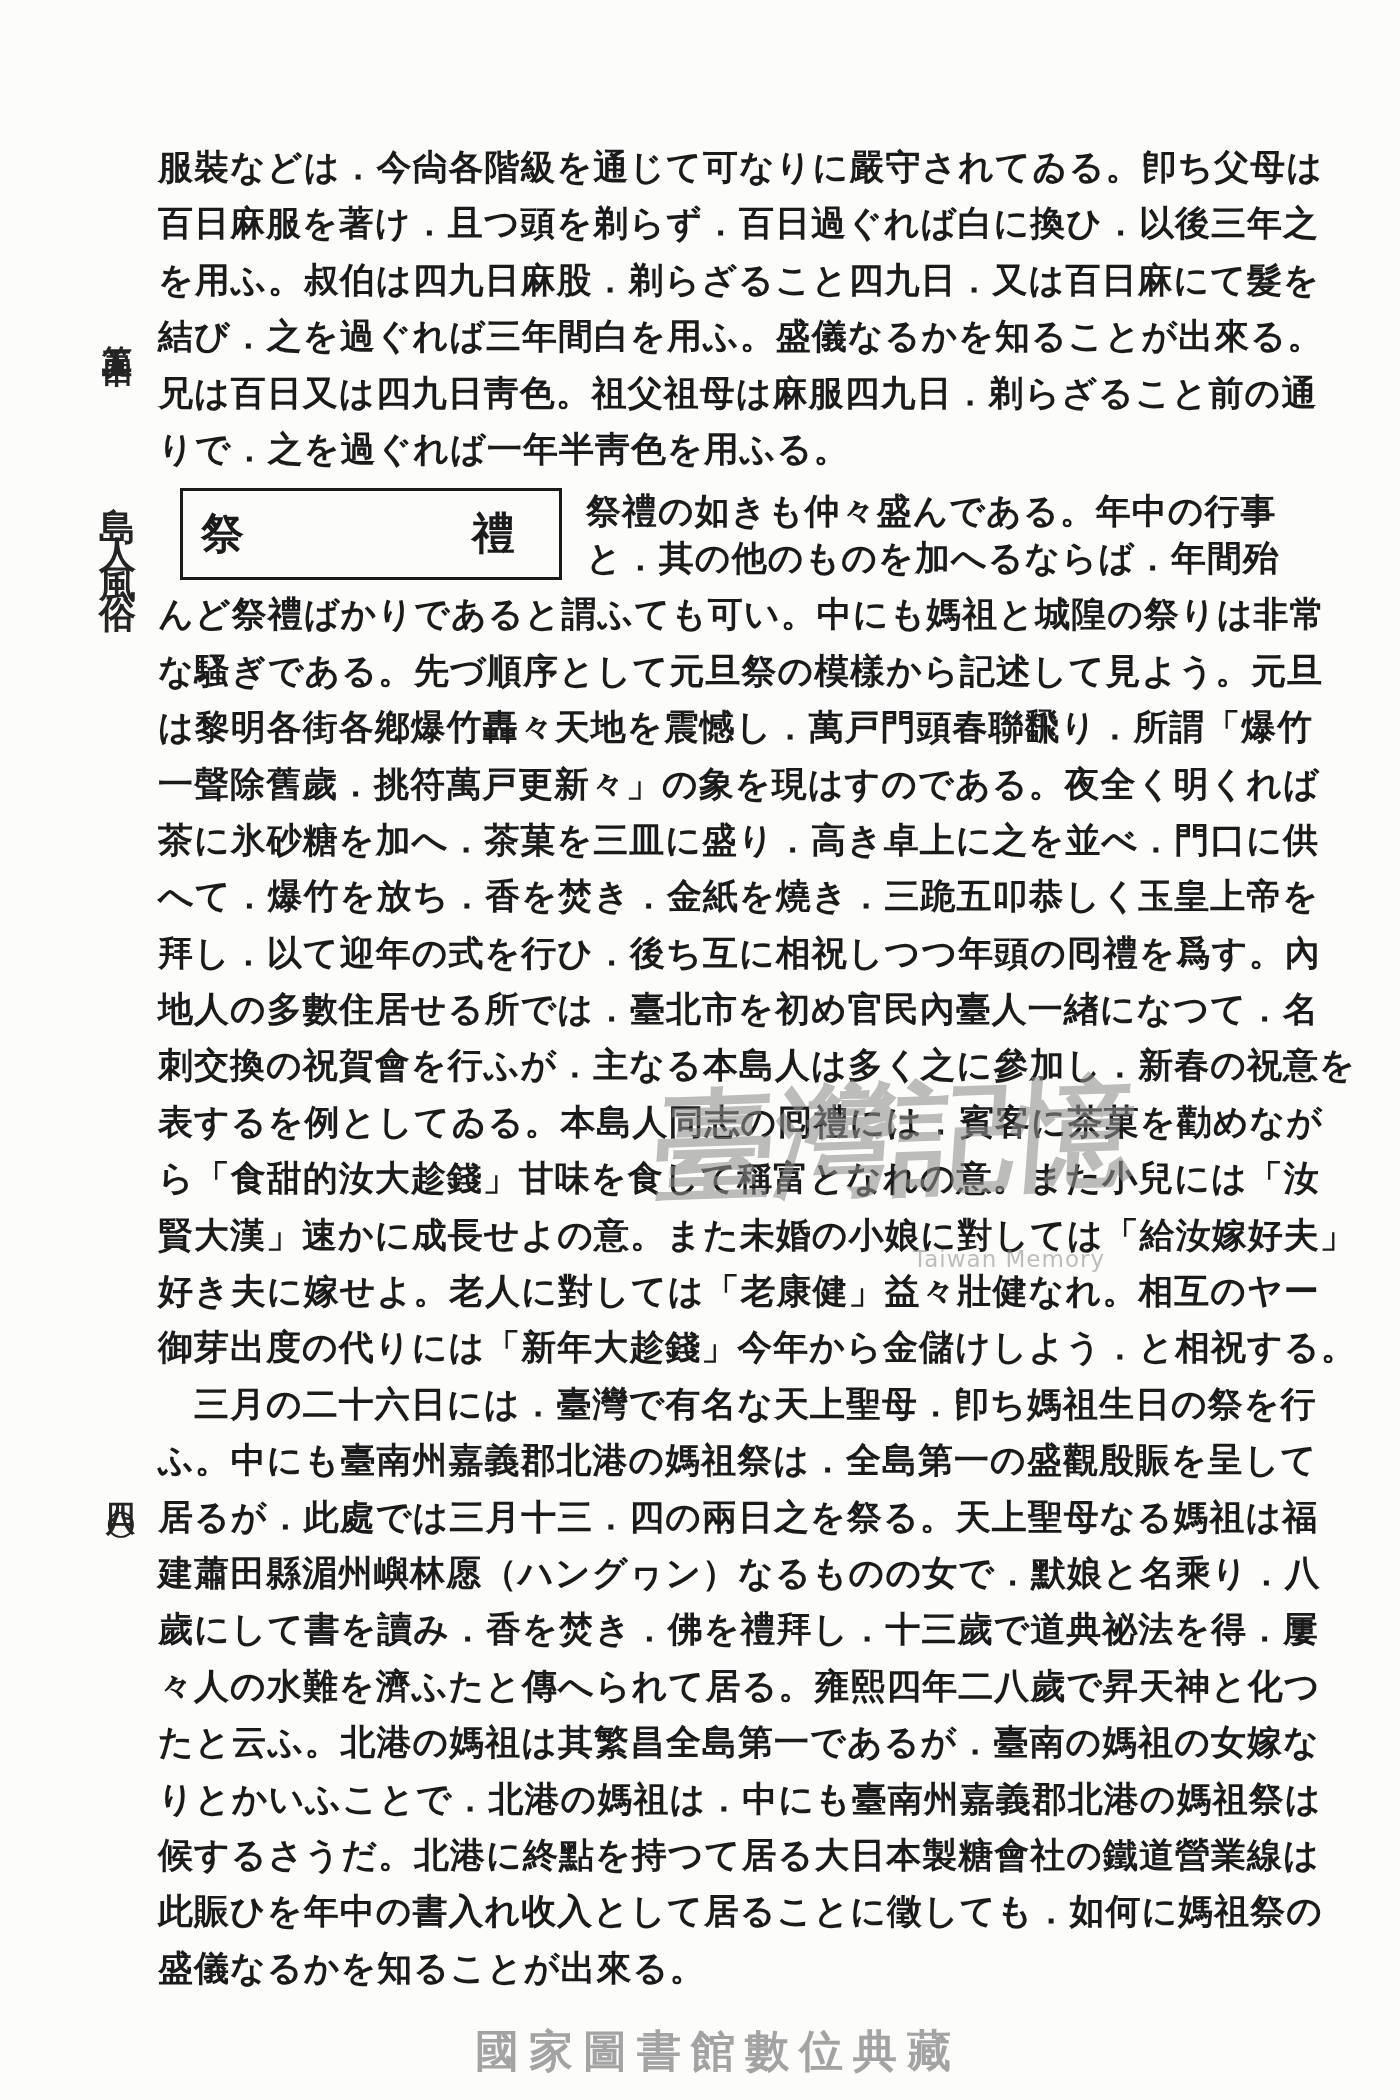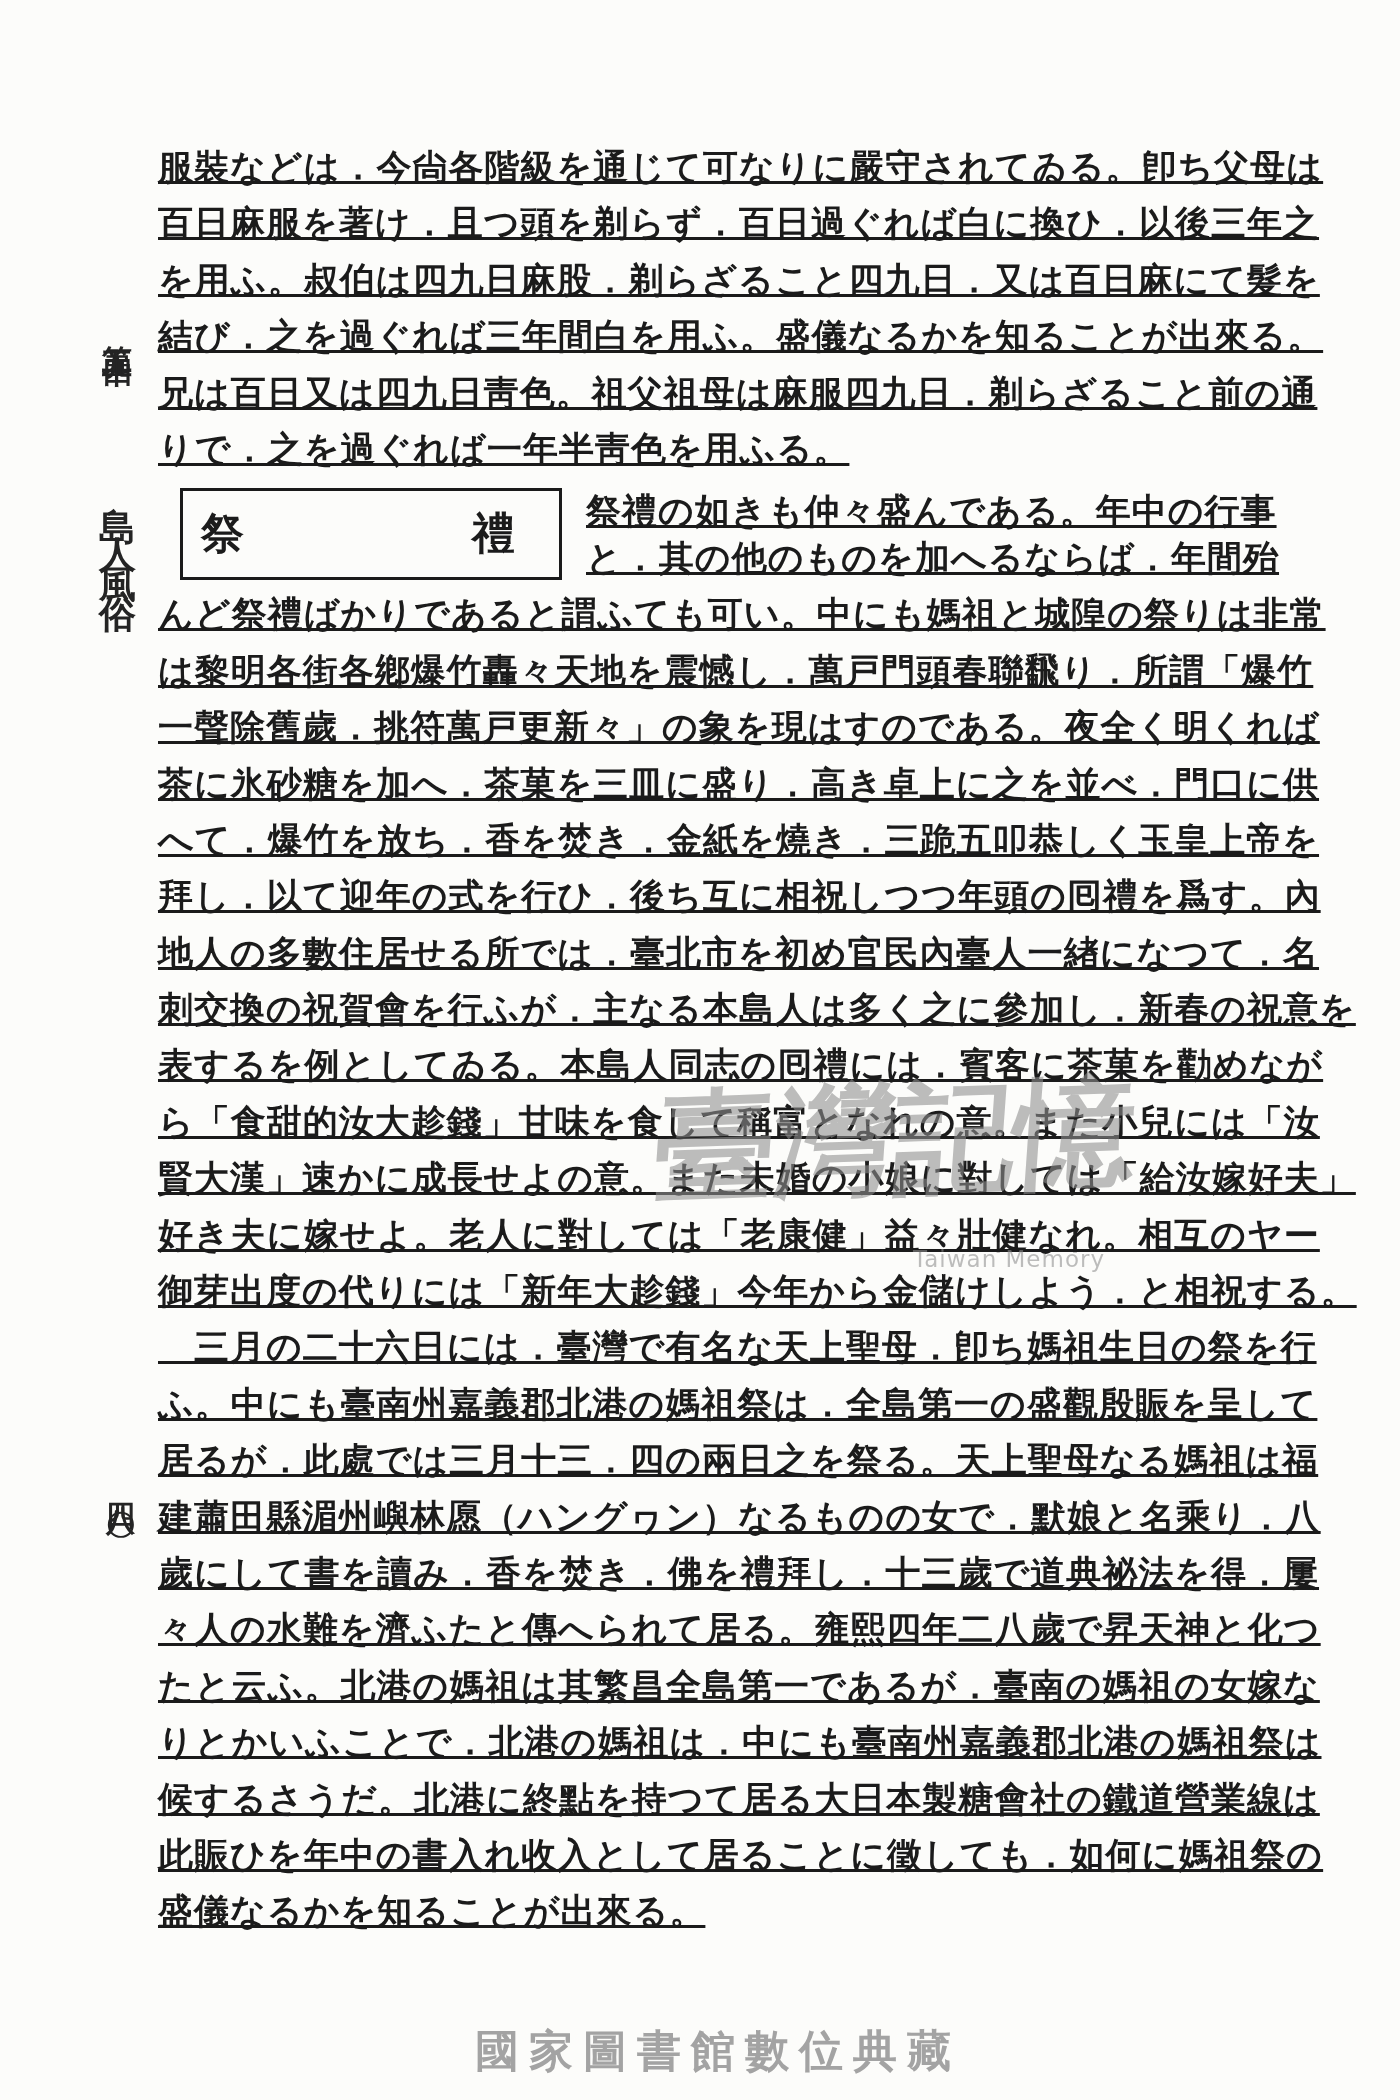--- a/index.html
+++ b/index.html
@@ -16,21 +16,21 @@
   .sidebar-chapter{left:96px;top:322px;font-size:30px;letter-spacing:5px;}
   .sidebar-title{left:92px;top:478px;font-size:37px;letter-spacing:30px;}
   .page-number{left:101px;top:1480px;font-size:29px;letter-spacing:4px;}
   
   .text-block{
     position:absolute;left:158px;top:140px;width:1150px;
     font-weight:bold;
   }
   .line{
     font-size:35px;height:56.4px;line-height:56.4px;
-    letter-spacing:1px;white-space:nowrap;text-decoration:underline;
+    letter-spacing:1px;white-space:nowrap;
   }
   .box-row{display:flex;align-items:stretch;margin:10px 0 4px 0;height:95px;}
   .section-box{
     width:382px;height:92px;box-sizing:border-box;flex:0 0 382px;
     border:3px solid #1a1a1a;margin-left:22px;
     display:flex;align-items:center;justify-content:space-between;
     padding:0 44px 0 18px;font-size:43px;font-weight:bold;
   }
   .box-side{
     margin-left:24px;display:flex;flex-direction:column;
@@ -87,20 +87,21 @@
         <span>禮</span>
       </div>
       <div class="box-side">
           <div class="line">祭禮の如きも仲々盛んである。年中の行事</div>
           <div class="line">と．其の他のものを加へるならば．年間殆</div>
         </div>
     </div>
 
     <div class="para">
         <div class="line">んど祭禮ばかりであると謂ふても可い。中にも媽祖と城隍の祭りは非常</div>
+        <div class="line">な騷ぎである。先づ順序として元旦祭の模樣から記述して見よう。元旦</div>
         <div class="line">は黎明各街各鄕爆竹轟々天地を震憾し．萬戸門頭春聯飜り．所謂「爆竹</div>
         <div class="line">一聲除舊歲．挑符萬戸更新々」の象を現はすのである。夜全く明くれば</div>
         <div class="line">茶に氷砂糖を加へ．茶菓を三皿に盛り．高き卓上に之を並べ．門口に供</div>
         <div class="line">へて．爆竹を放ち．香を焚き．金紙を燒き．三跪五叩恭しく玉皇上帝を</div>
         <div class="line">拜し．以て迎年の式を行ひ．後ち互に相祝しつつ年頭の囘禮を爲す。內</div>
         <div class="line">地人の多數住居せる所では．臺北市を初め官民內臺人一緖になつて．名</div>
         <div class="line">刺交換の祝賀會を行ふが．主なる本島人は多く之に參加し．新春の祝意を</div>
         <div class="line">表するを例としてゐる。本島人同志の囘禮には．賓客に茶菓を勸めなが</div>
         <div class="line">ら「食甜的汝大趁錢」甘味を食して稱富となれの意。また小兒には「汝</div>
         <div class="line">賢大漢」速かに成長せよの意。また未婚の小娘に對しては「給汝嫁好夫」</div>

